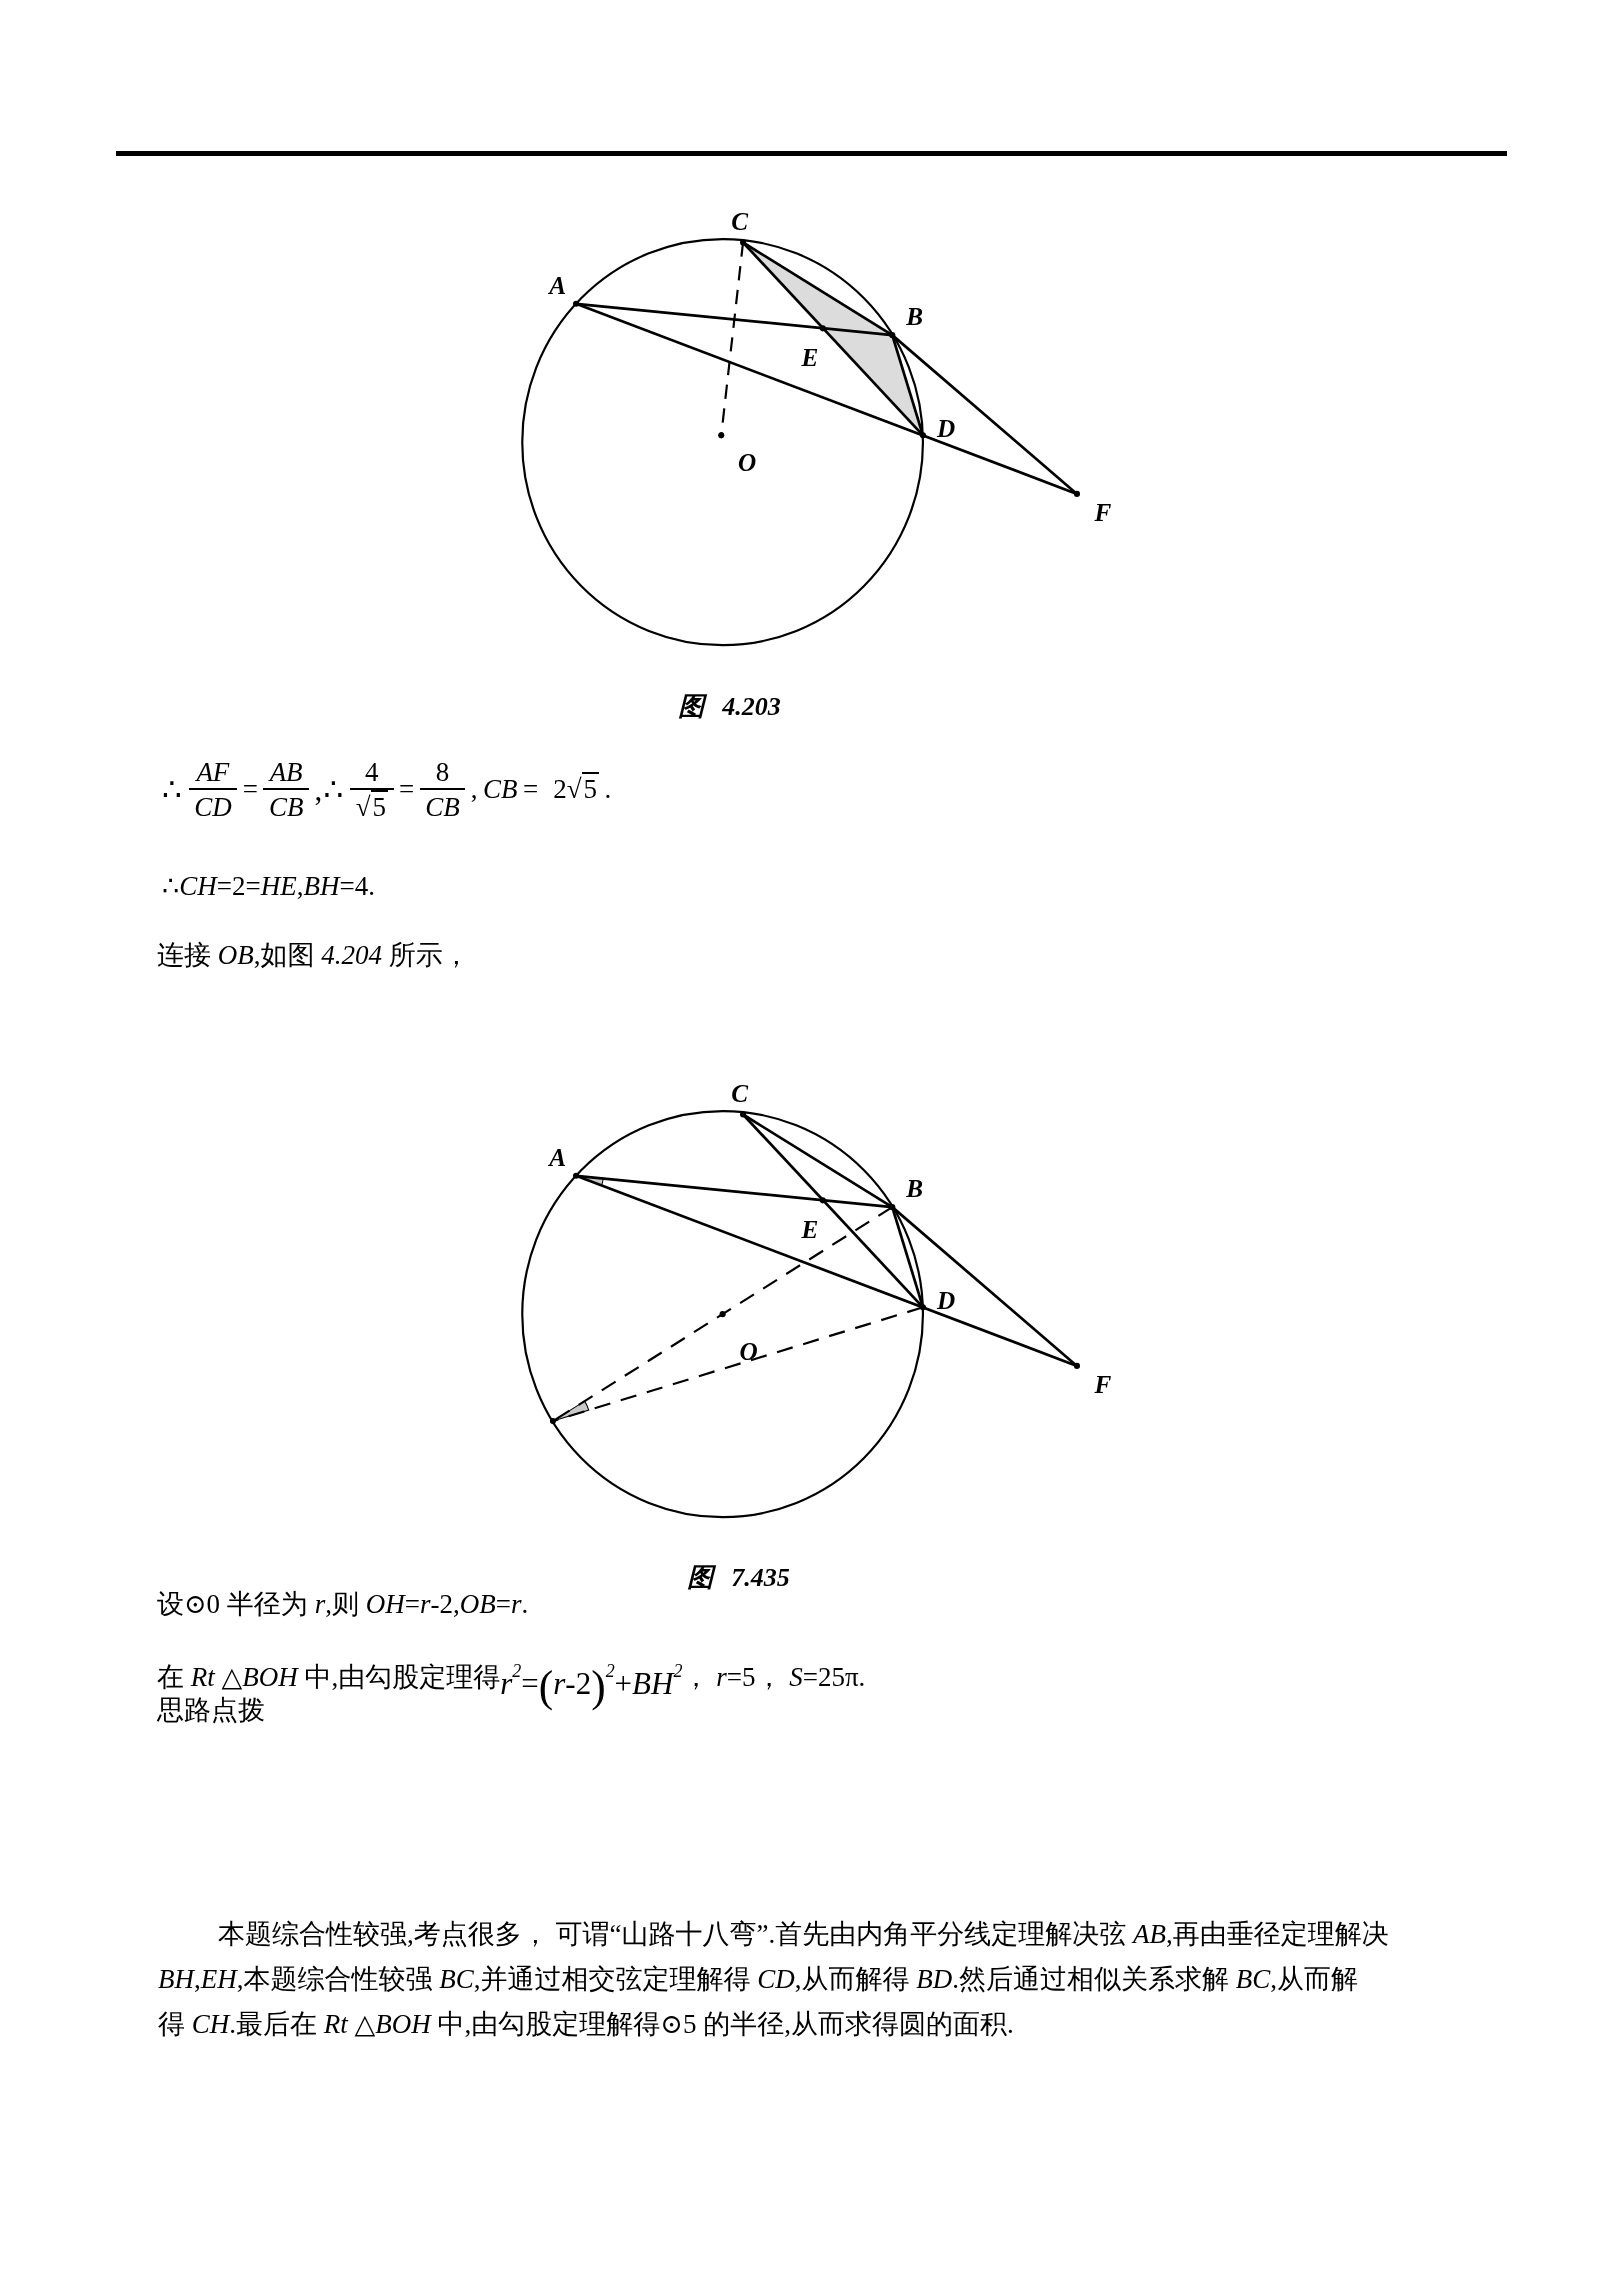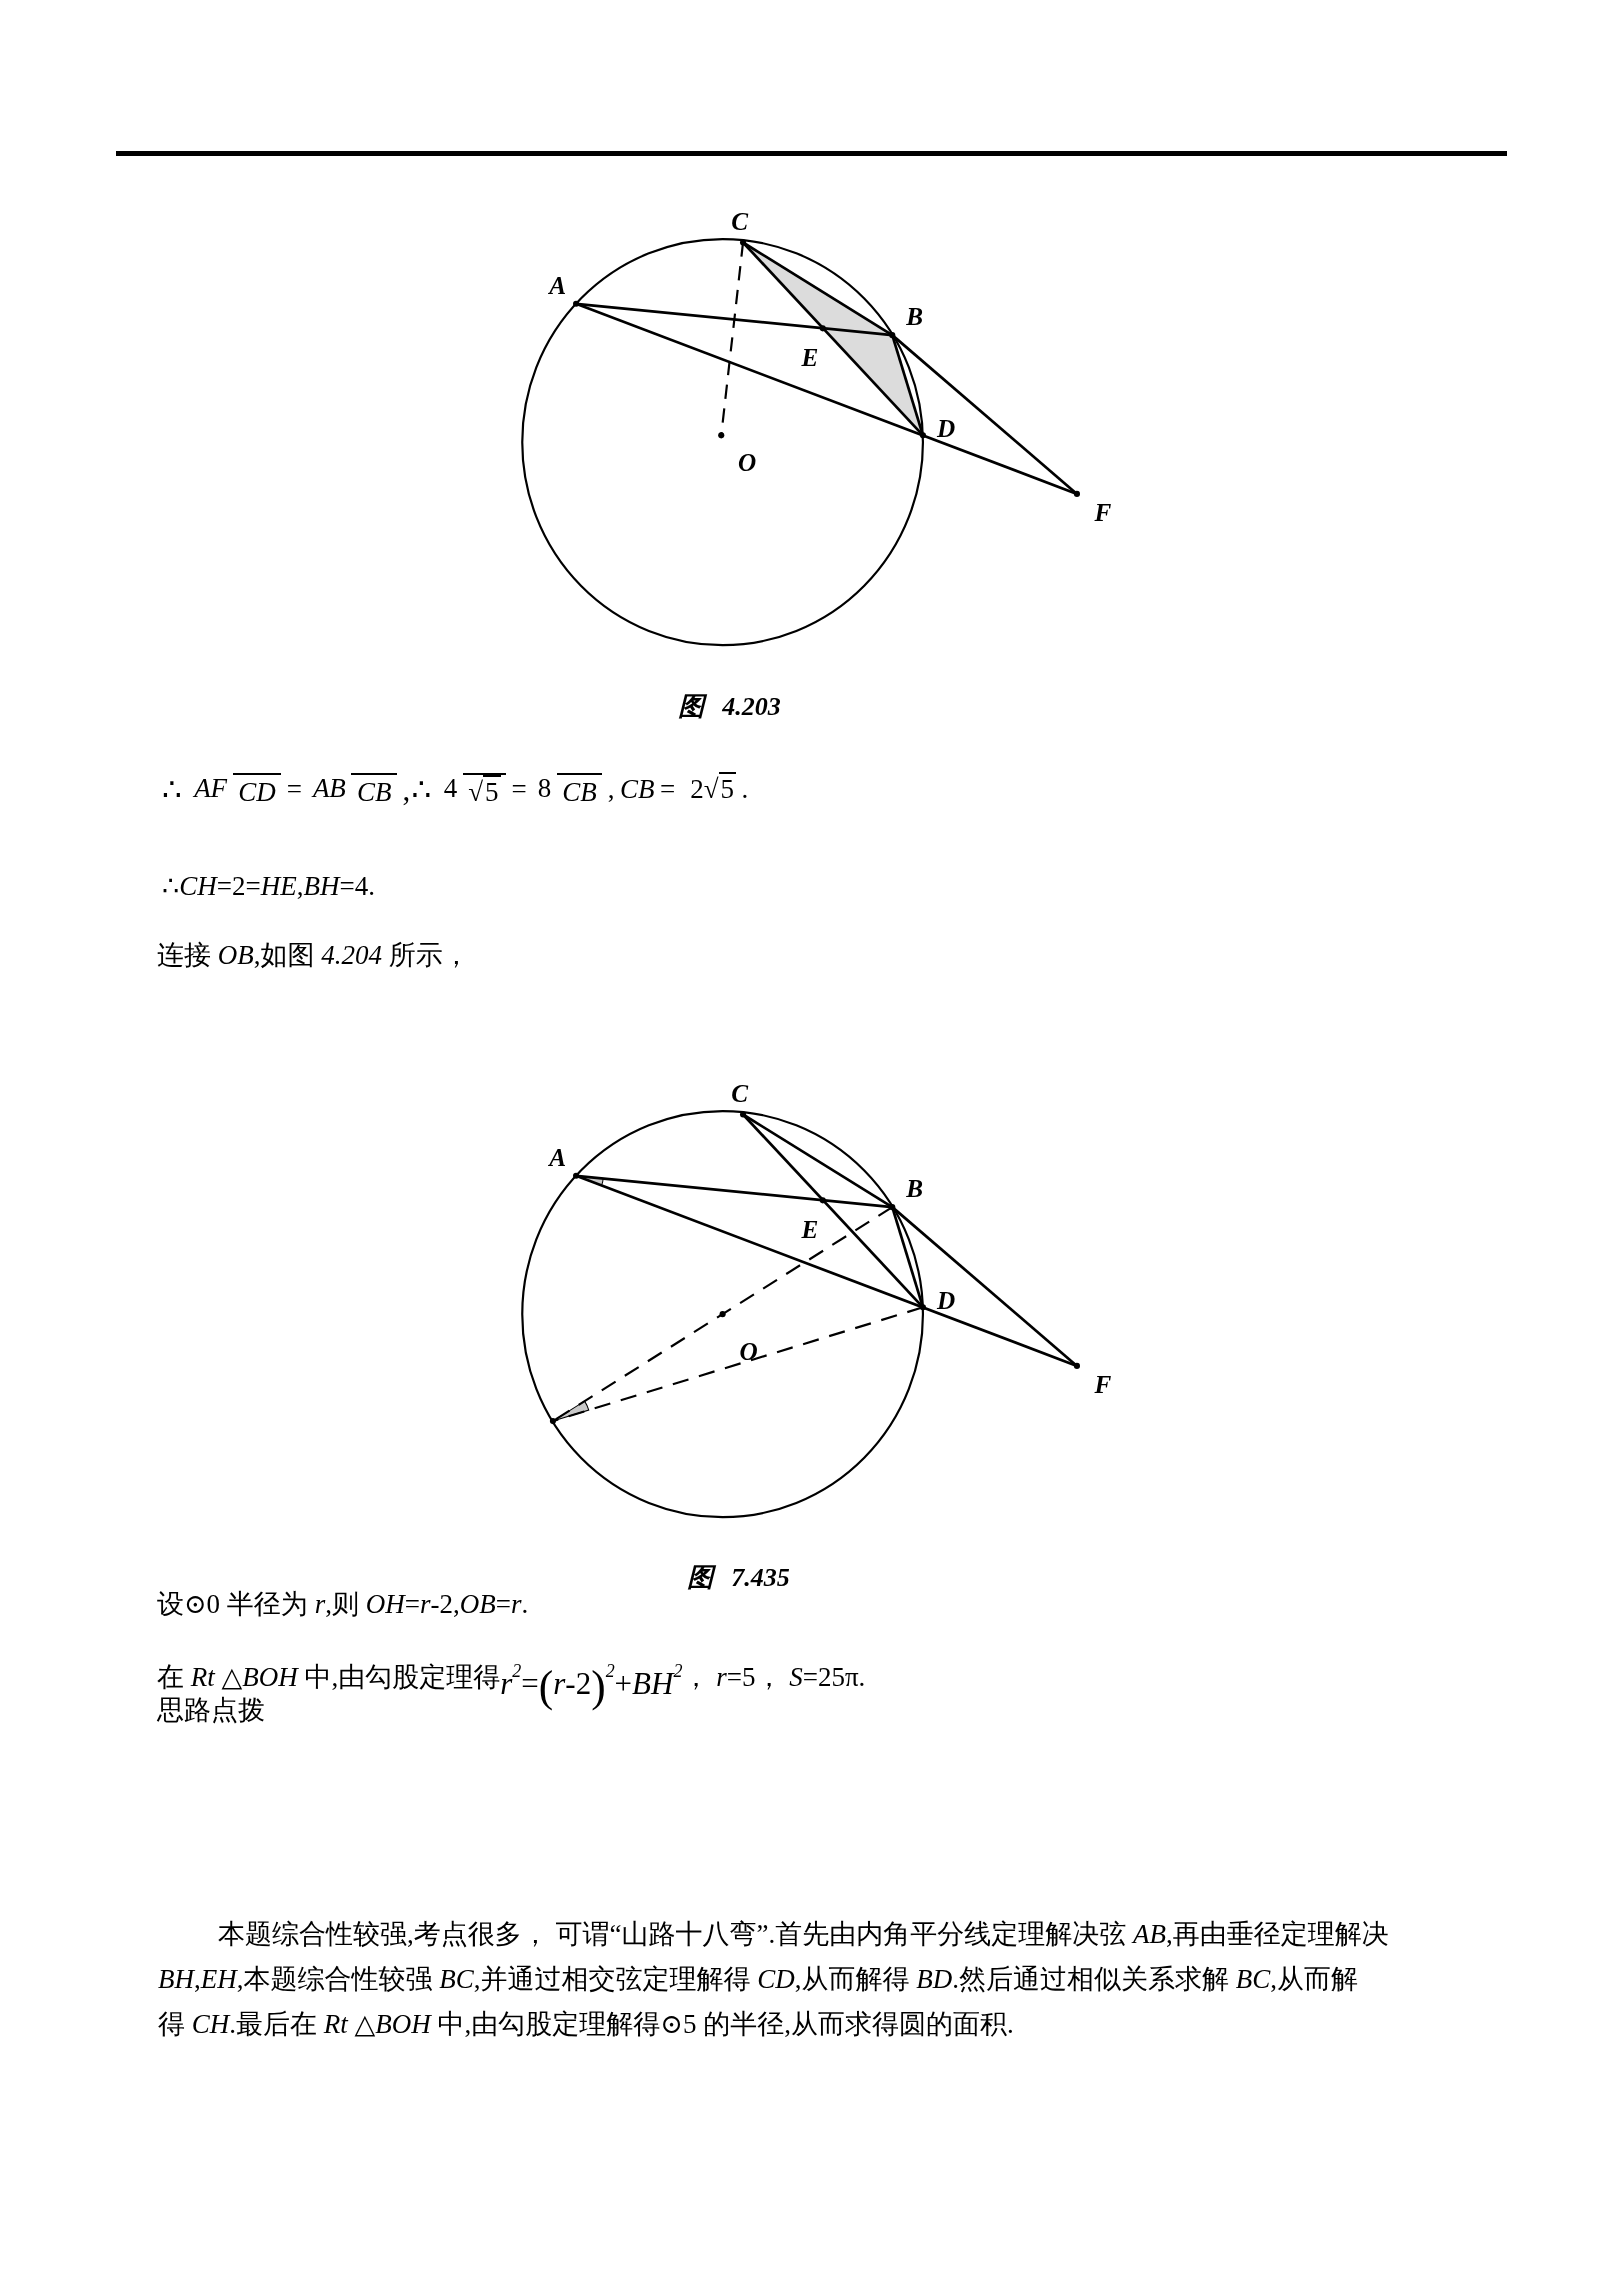--- a/index.html
+++ b/index.html
@@ -23,21 +23,21 @@
   .cap1{left:559px;top:645px;margin-top:44px;}
   .cap2{left:568px;top:1560px;}
   svg text.ptlabel{
     font-family:"Liberation Serif","DejaVu Serif",serif;
     font-size:37px;font-style:italic;font-weight:bold;fill:#000;
   }
   .mathline{position:absolute;font-size:27px;}
   .math1{left:162px;top:747px;height:85px;display:flex;align-items:center;gap:5.5px;}
   .math1 .tok{align-self:center;}
   .therefore{font-size:31px;letter-spacing:1.4px;}
-  .frac{display:inline-flex;flex-direction:row;align-items:center;font-style:italic;line-height:1.05;}
+  .frac{display:inline-flex;flex-direction:column;align-items:center;font-style:italic;line-height:1.05;}
   .frac .num{padding:0 5.5px 2px 5.5px;}
   .frac .den{border-top:2px solid #000;padding:2.7px 5.5px 0 5.5px;}
   .radbar{border-top:2px solid #000;padding:0 2px;}
   .rad-sign{font-style:normal;}
   .math2{left:162px;top:870px;}
   .bodyline{position:absolute;font-size:27px;}
   .connect{left:157px;top:937px;}
   .rline{left:157px;top:1586px;}
   .pyth{left:157px;top:1659px;display:flex;align-items:flex-start;}
   .formula{font-size:31px;display:inline-flex;align-items:center;}

